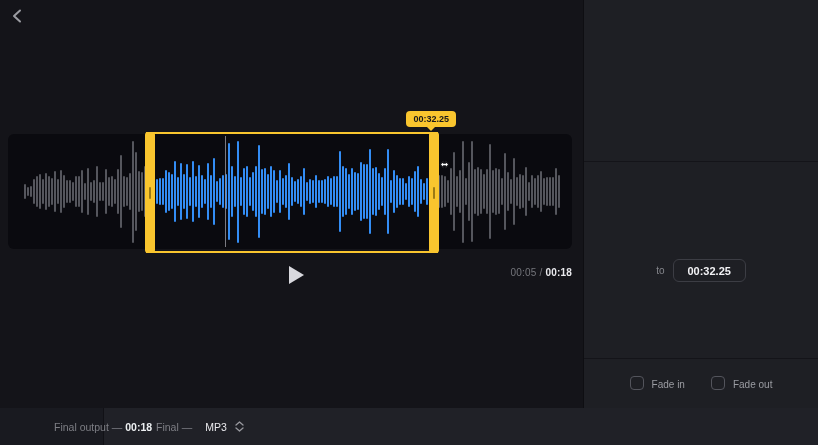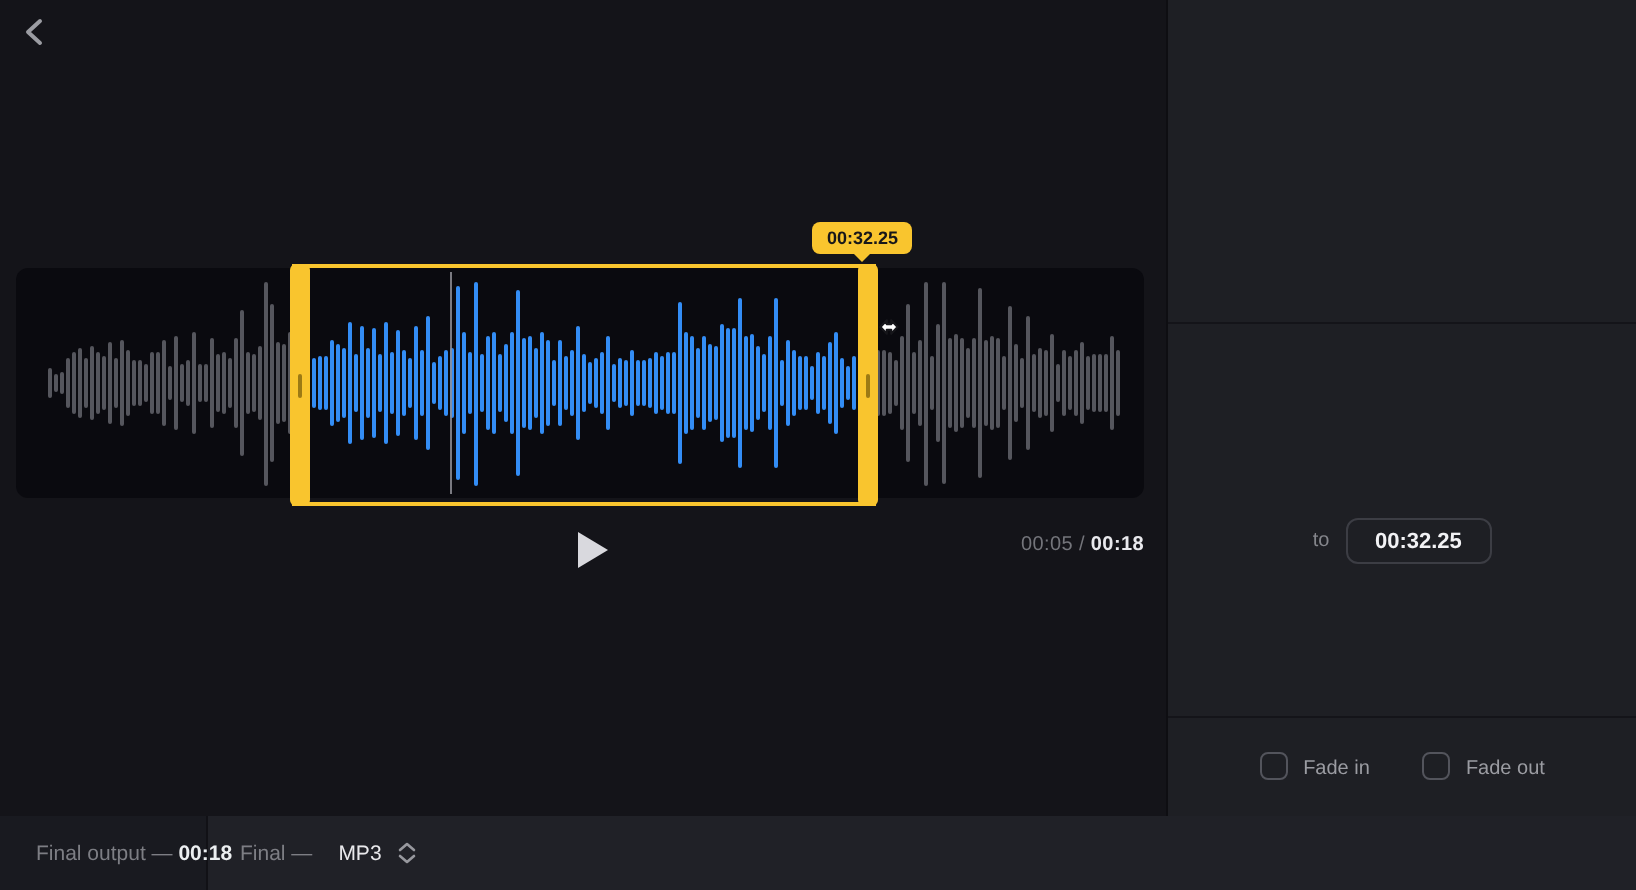--- a/index.html
+++ b/index.html
@@ -88,21 +88,21 @@
   .fade-opt { display:flex; align-items:flex-end; gap:8px; cursor:pointer; }
   .checkbox { width:14px; height:14px; border:1px solid #53545c; border-radius:4px; background:transparent; flex:0 0 auto; }
   .fade-label { font-size:10px; color:#9b9ca2; }
 
   
   .footer { position:absolute; left:0; top:408px; width:818px; height:37px; background:#202127; }
   .footer-left {
     position:absolute; left:0; top:0; width:104px; height:37px; background:#191a20;
     border-right:1px solid #111116; display:flex; align-items:center; padding-left:18px;
   }
-  .footer-text { font-size:10.5px; color:#7d7e84; white-space:nowrap; }
+  .footer-text { font-size:10.5px; color:#7d7e84; white-space:nowrap;margin-left:36px; }
   .footer-text .strong { color:#eceff1; font-weight:bold; }
   .format-group { position:absolute; left:120px; top:0; height:37px; display:flex; align-items:center; gap:5px; }
   .format-value { font-size:10.5px; color:#e9e9ec; margin-left:8px; }
   .format-stepper { display:flex; flex-direction:column; gap:1px; margin-left:3px; cursor:pointer; }
   .export-button {
     position:absolute; right:7px; top:4px; width:80px; height:29px;
     background:var(--accent); color:#fff; border:none; border-radius:6px;
     font-family:"Liberation Sans", sans-serif; font-size:13px; font-weight:bold; cursor:pointer;
   }
 </style>

